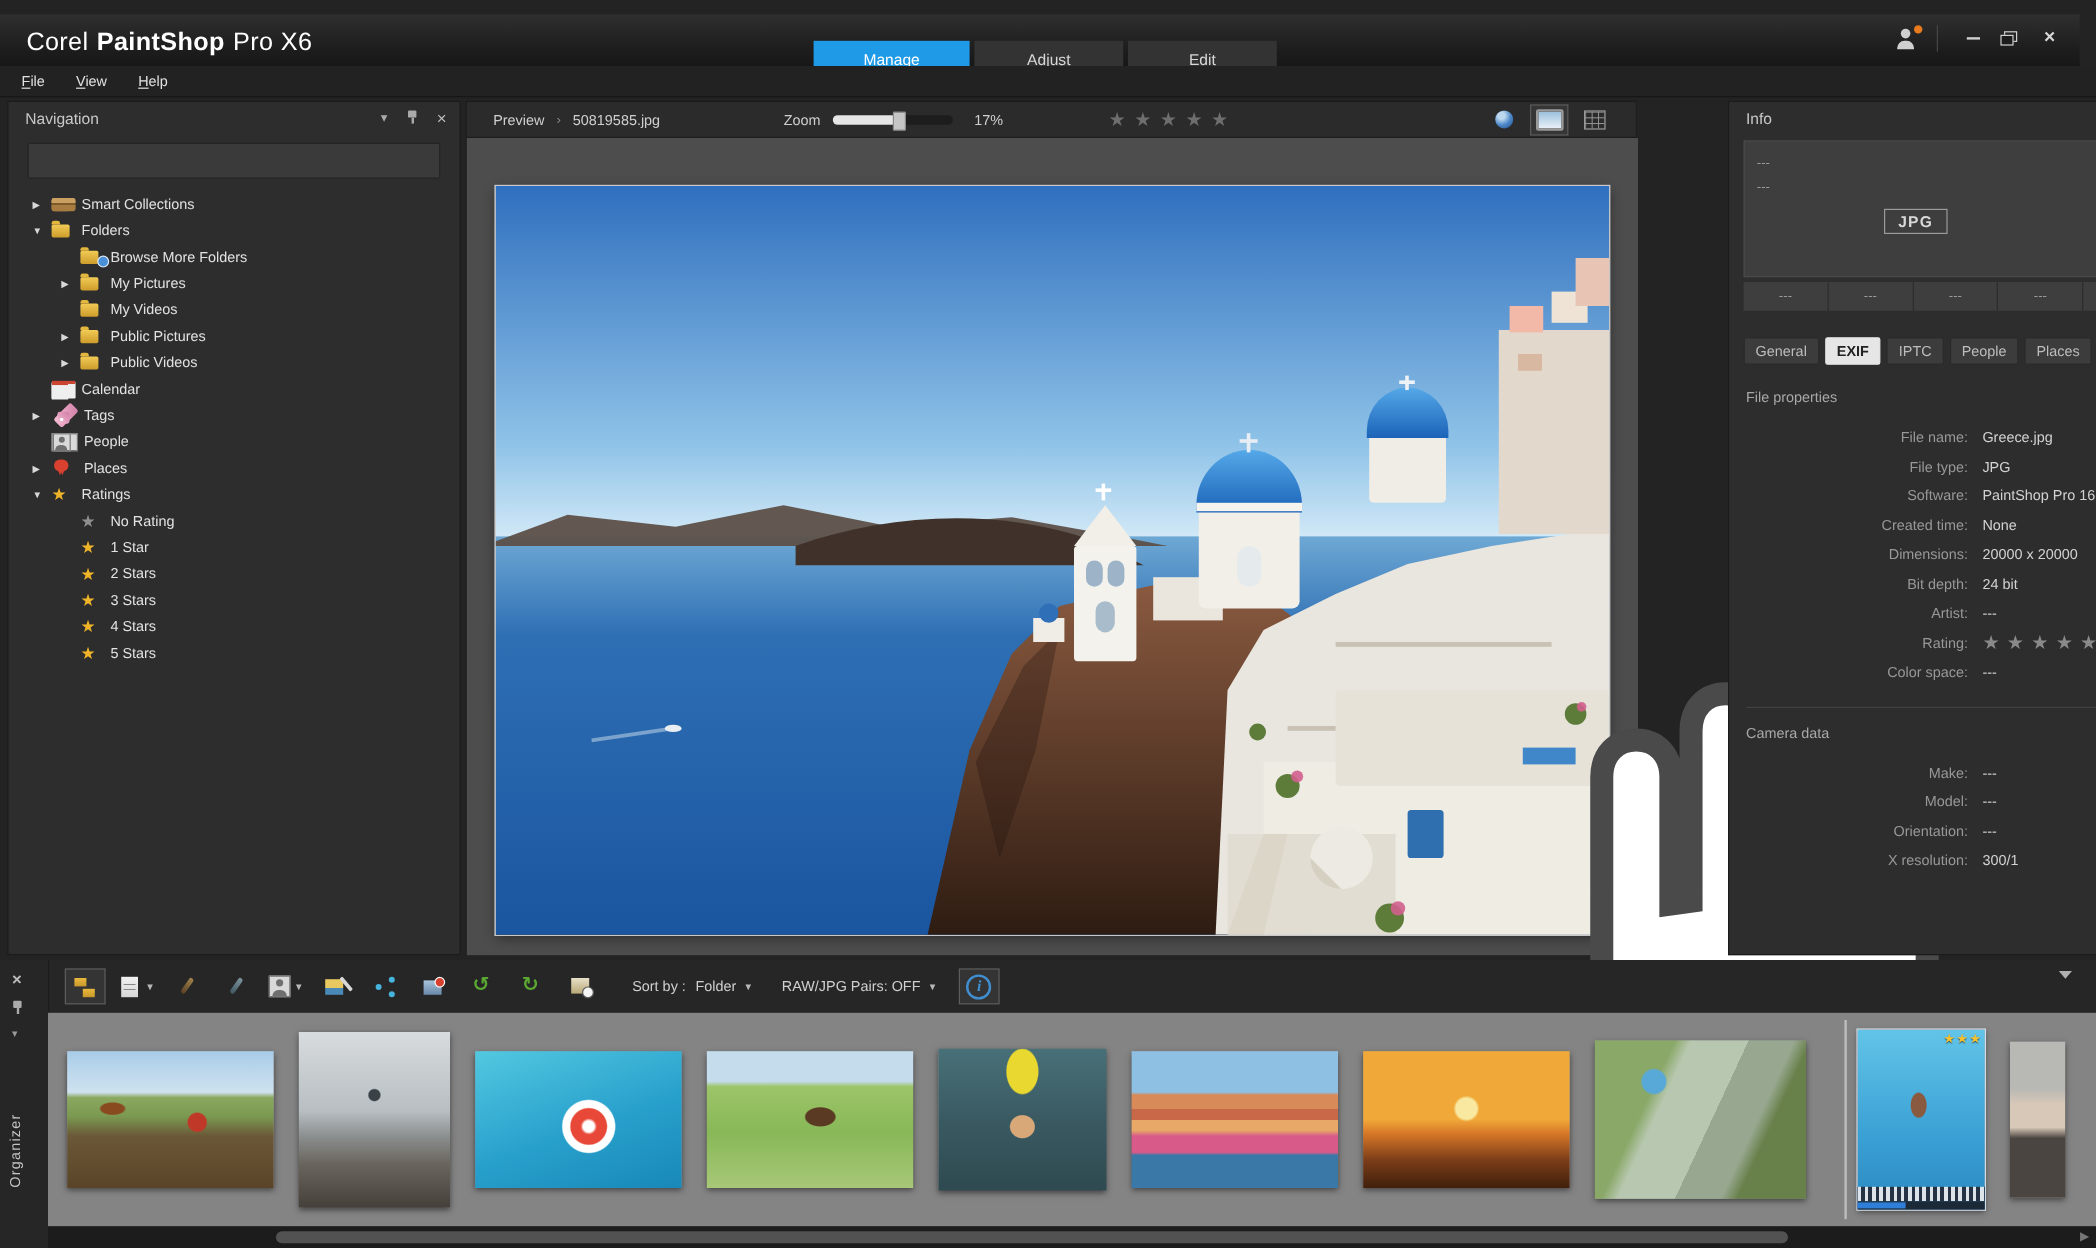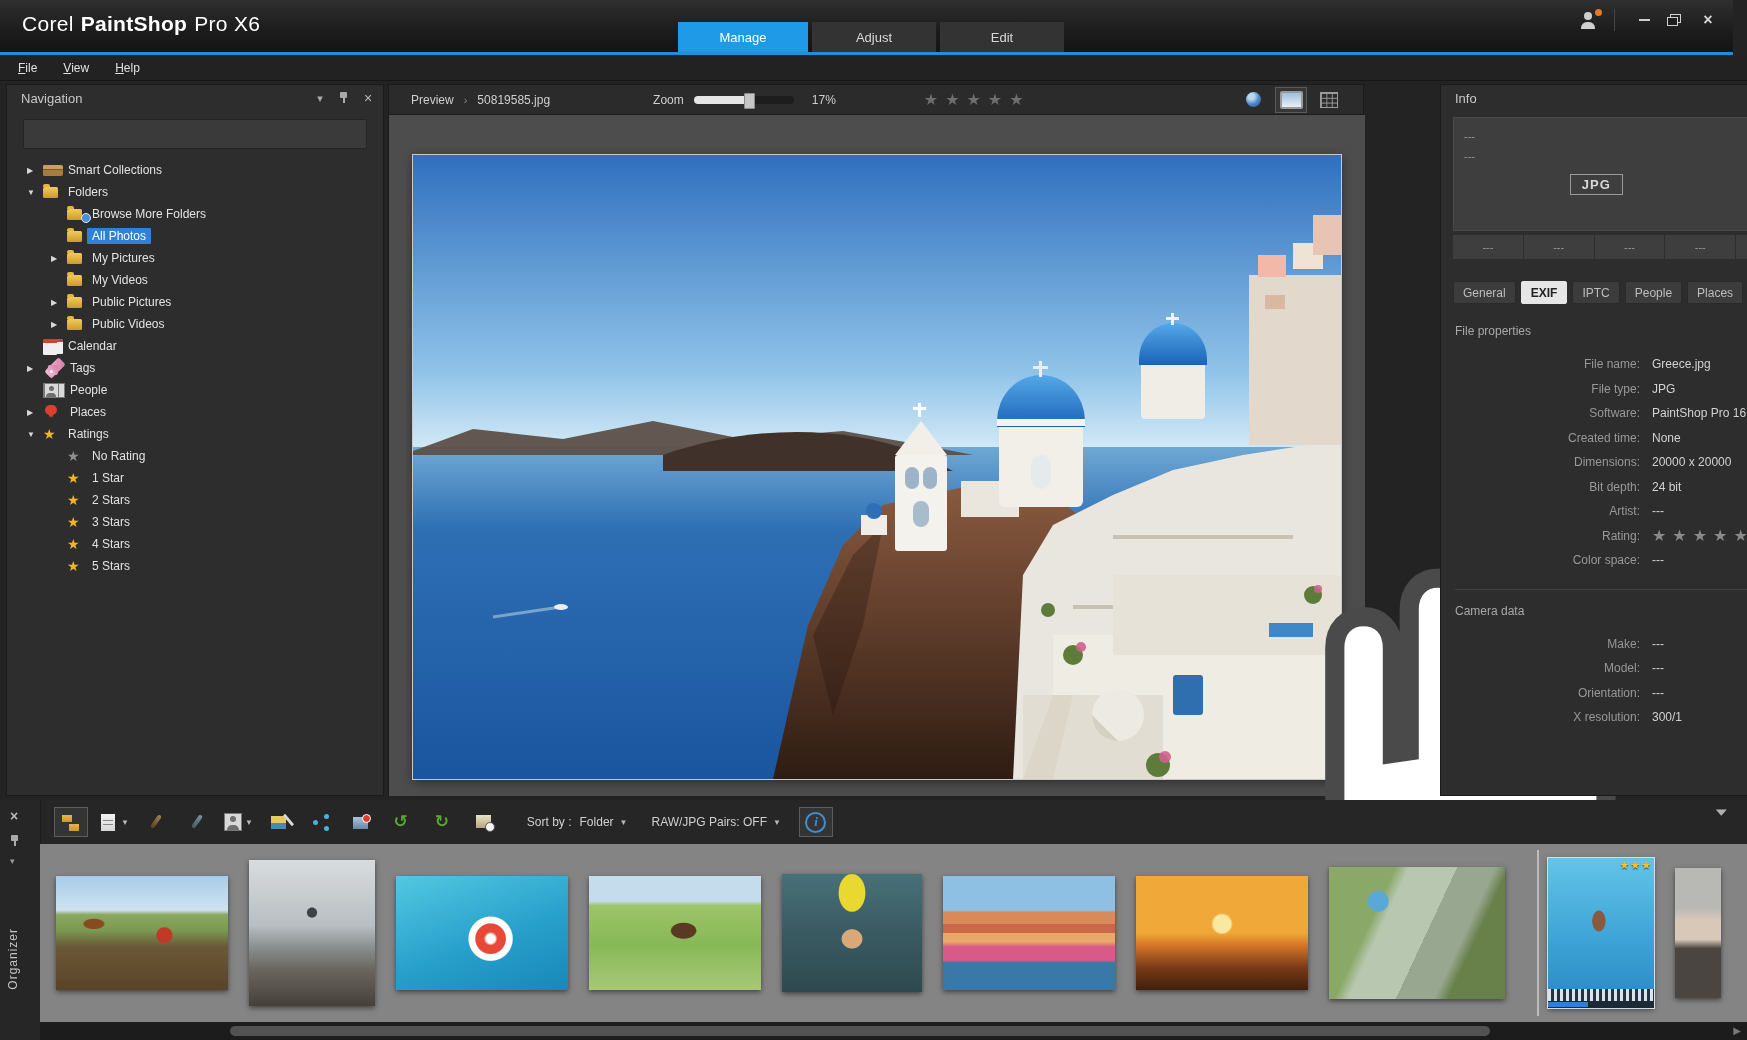--- a/index.html
+++ b/index.html
@@ -1,19 +1,19 @@
 <!DOCTYPE html>
 <html><head>
 <meta charset="utf-8">
 <style>
   html,body{margin:0;padding:0;background:#111;}
   #app{position:relative;width:1747px;height:1040px;background:#232323;overflow:hidden;
        font-family:"Liberation Sans","DejaVu Sans",sans-serif;color:#ddd;-webkit-font-smoothing:antialiased;}
   
-  #titlebar{position:absolute;left:0;top:0;width:1733px;height:52px;
+  #titlebar{position:absolute;left:0;top:12px;width:1733px;height:52px;
     background:linear-gradient(180deg,#2f2f2f 0%,#1c1c1c 60%,#141414 100%);
     border-bottom:3px solid #1e8fdc;}
   #logo{position:absolute;left:22px;top:12px;font-size:21px;color:#fff;letter-spacing:.3px;}
   #logo .brand{font-weight:400;}
   #logo .product{font-weight:700;margin-left:7px;}
   #logo .edition{font-weight:300;margin-left:7px;}
   #wtabs{position:absolute;left:678px;top:22px;display:flex;height:30px;}
   .wtab{width:124px;height:30px;display:flex;align-items:center;justify-content:center;
     background:#333;color:#d8d8d8;font-size:13px;margin-right:4px;cursor:default;}
   .wtab.active{background:#1e9ae6;color:#fff;width:130px;}
@@ -248,27 +248,20 @@
           </span>
           <span class="tlabel">Folders</span>
         </div>
         <div class="tree-row lvl2">
           <span class="tarrow"></span>
           <span class="ticon ic-folder-plus" style="position: relative;">
             <span class="fold"></span>
             <span class="badge"></span>
           </span>
           <span class="tlabel">Browse More Folders</span>
-        </div>
-        <div class="tree-row lvl2 selected">
-          <span class="tarrow"></span>
-          <span class="ticon ic-folder">
-            <span class="fold"></span>
-          </span>
-          <span class="tlabel">All Photos</span>
         </div>
         <div class="tree-row lvl2">
           <span class="tarrow">▶</span>
           <span class="ticon ic-folder">
             <span class="fold"></span>
           </span>
           <span class="tlabel">My Pictures</span>
         </div>
         <div class="tree-row lvl2">
           <span class="tarrow"></span>

